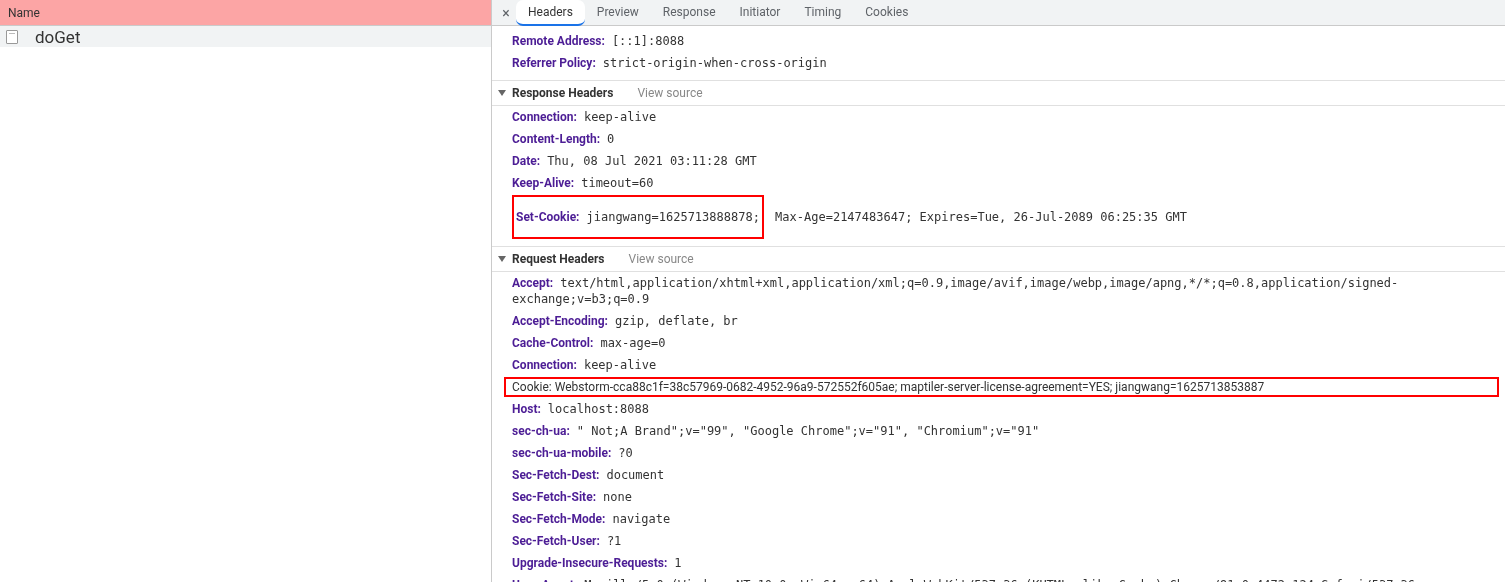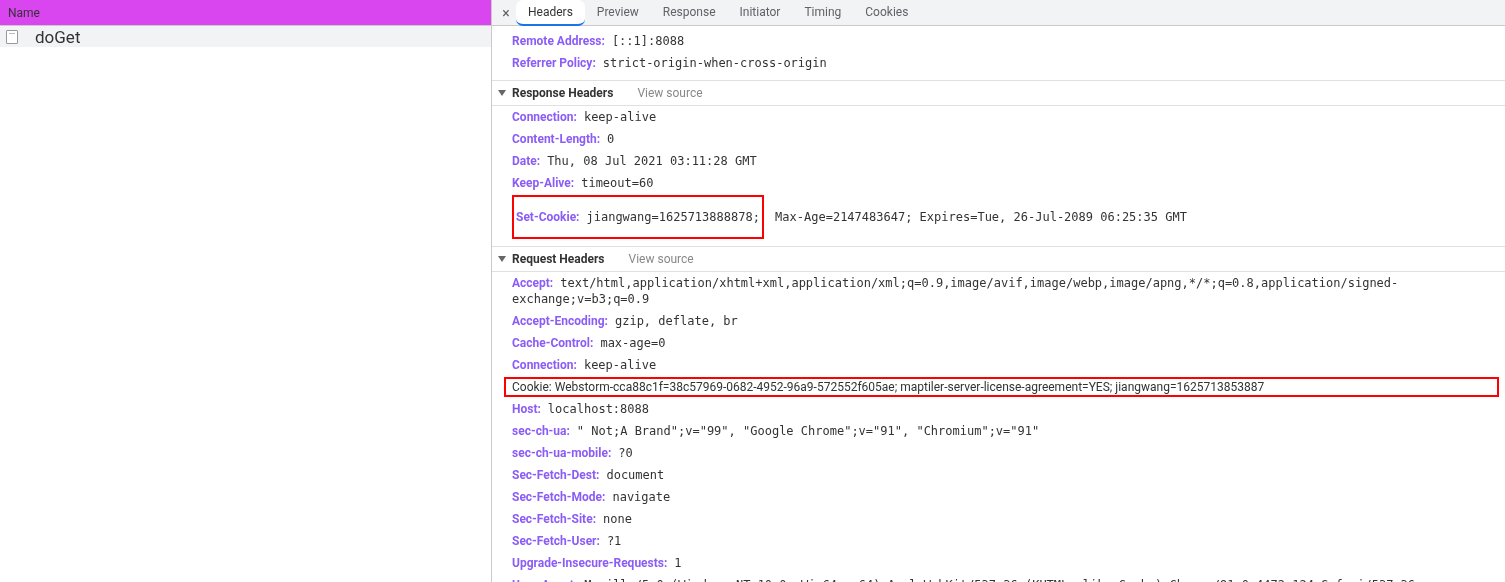--- a/index.html
+++ b/index.html
@@ -18,21 +18,21 @@
   }
   .left-panel {
     width: 492px;
     border-right: 1px solid #cacaca;
     display: flex;
     flex-direction: column;
     background: #fff;
   }
   .left-header {
     height: 26px;
-    background: #d946ef;
+    background: #fca5a5;
     border-bottom: 1px solid #cacaca;
     display: flex;
     align-items: center;
     padding-left: 8px;
     font-size: 12px;
     color: #333;
   }
   .request-list {
     flex: 1;
     overflow: auto;
@@ -125,21 +125,21 @@
     overflow-x: hidden;
     padding: 4px 0 8px 0;
   }
   .kv {
     padding: 3px 0 3px 20px;
     font-size: 12px;
     line-height: 16px;
   }
   .kv .key {
     font-weight: bold;
-    color: #8b5cf6;
+    color: #4c1d95;
     text-align: center;
   }
   .kv .val {
     font-family: Consolas, Menlo, monospace;
     color: #333;
     margin-left: 4px;
   }
   .section-header {
     padding: 5px 8px 5px 4px;
     display: flex;
@@ -283,26 +283,26 @@
       </div>
       <div class="kv">
         <span class="key">sec-ch-ua-mobile:</span>
         <span class="val">?0</span>
       </div>
       <div class="kv">
         <span class="key">Sec-Fetch-Dest:</span>
         <span class="val">document</span>
       </div>
       <div class="kv">
+        <span class="key">Sec-Fetch-Site:</span>
+        <span class="val">none</span>
+      </div>
+      <div class="kv">
         <span class="key">Sec-Fetch-Mode:</span>
         <span class="val">navigate</span>
-      </div>
-      <div class="kv">
-        <span class="key">Sec-Fetch-Site:</span>
-        <span class="val">none</span>
       </div>
       <div class="kv">
         <span class="key">Sec-Fetch-User:</span>
         <span class="val">?1</span>
       </div>
       <div class="kv">
         <span class="key">Upgrade-Insecure-Requests:</span>
         <span class="val">1</span>
       </div>
       <div class="kv">

